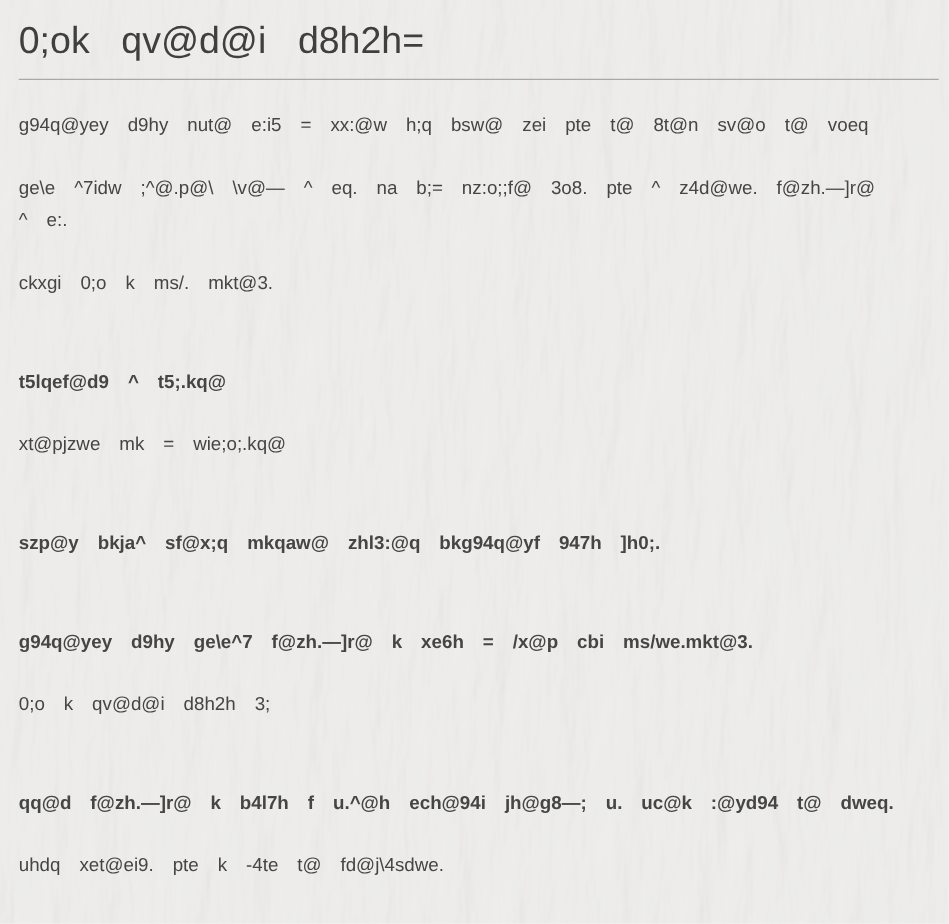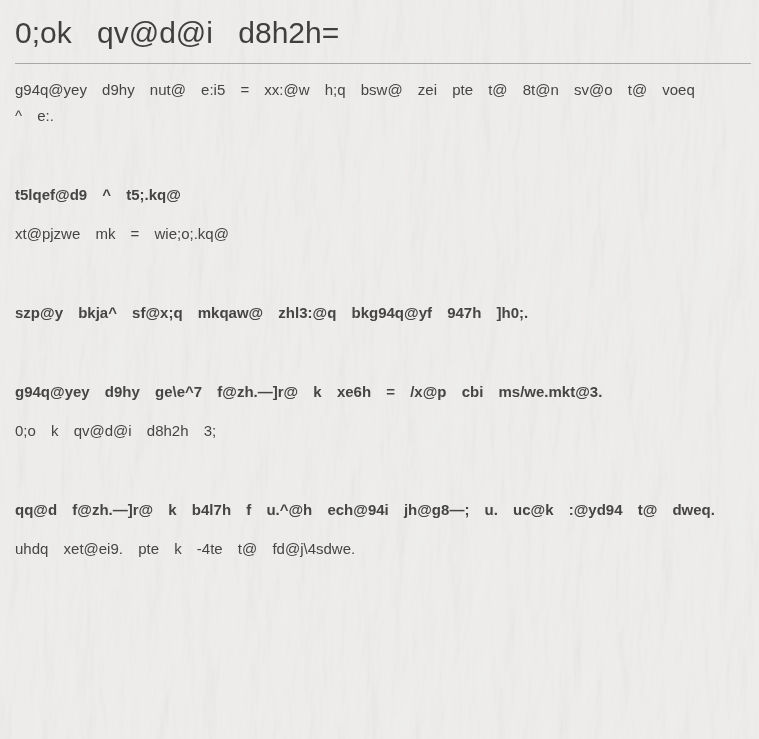--- a/index.html
+++ b/index.html
@@ -34,21 +34,21 @@
     margin: 13px 0 0 0;
   }
   .post-body {
     margin-top: 10px;
     font-size: 15px;
     color: var(--color-text, #454545);
     word-spacing: 11px;
   }
   .line {
     line-height: 26px;
-    margin-top: 13px;
+    margin-top: 24px;
     white-space: pre;
     overflow: hidden;
   }
   .line.cont { margin-top: 0; }
   .line.gap { margin-top: 53px; font-weight: bold; }
 </style>
 </head>
 <body>
 
 <div class="page">
@@ -66,21 +66,23 @@
   <div class="content">
 
     <header>
       <h1 class="post-title">0;ok qv@d@i d8h2h=</h1>
     </header>
 
     <hr class="header-divider">
 
     <article class="post-body">
       <div class="line">g94q@yey d9hy nut@ e:i5 = xx:@w h;q bsw@ zei pte t@ 8t@n sv@o t@ voeq</div>
+      <div class="line">ge\e ^7idw ;^@.p@\ \v@— ^ eq. na b;= nz:o;;f@ 3o8. pte ^ z4d@we. f@zh.—]r@</div>
       <div class="line cont">^ e:.</div>
+      <div class="line">ckxgi 0;o k ms/. mkt@3.</div>
       <div class="line gap">t5lqef@d9 ^ t5;.kq@</div>
       <div class="line">xt@pjzwe mk = wie;o;.kq@</div>
       <div class="line gap">szp@y bkja^ sf@x;q mkqaw@ zhl3:@q bkg94q@yf 947h ]h0;.</div>
       <div class="line gap">g94q@yey d9hy ge\e^7 f@zh.—]r@ k xe6h = /x@p cbi ms/we.mkt@3.</div>
       <div class="line">0;o k qv@d@i d8h2h 3;</div>
       <div class="line gap">qq@d f@zh.—]r@ k b4l7h f u.^@h ech@94i jh@g8—; u. uc@k :@yd94 t@ dweq.</div>
       <div class="line">uhdq xet@ei9. pte k -4te t@ fd@j\4sdwe.</div>
     </article>
 
   </div>

